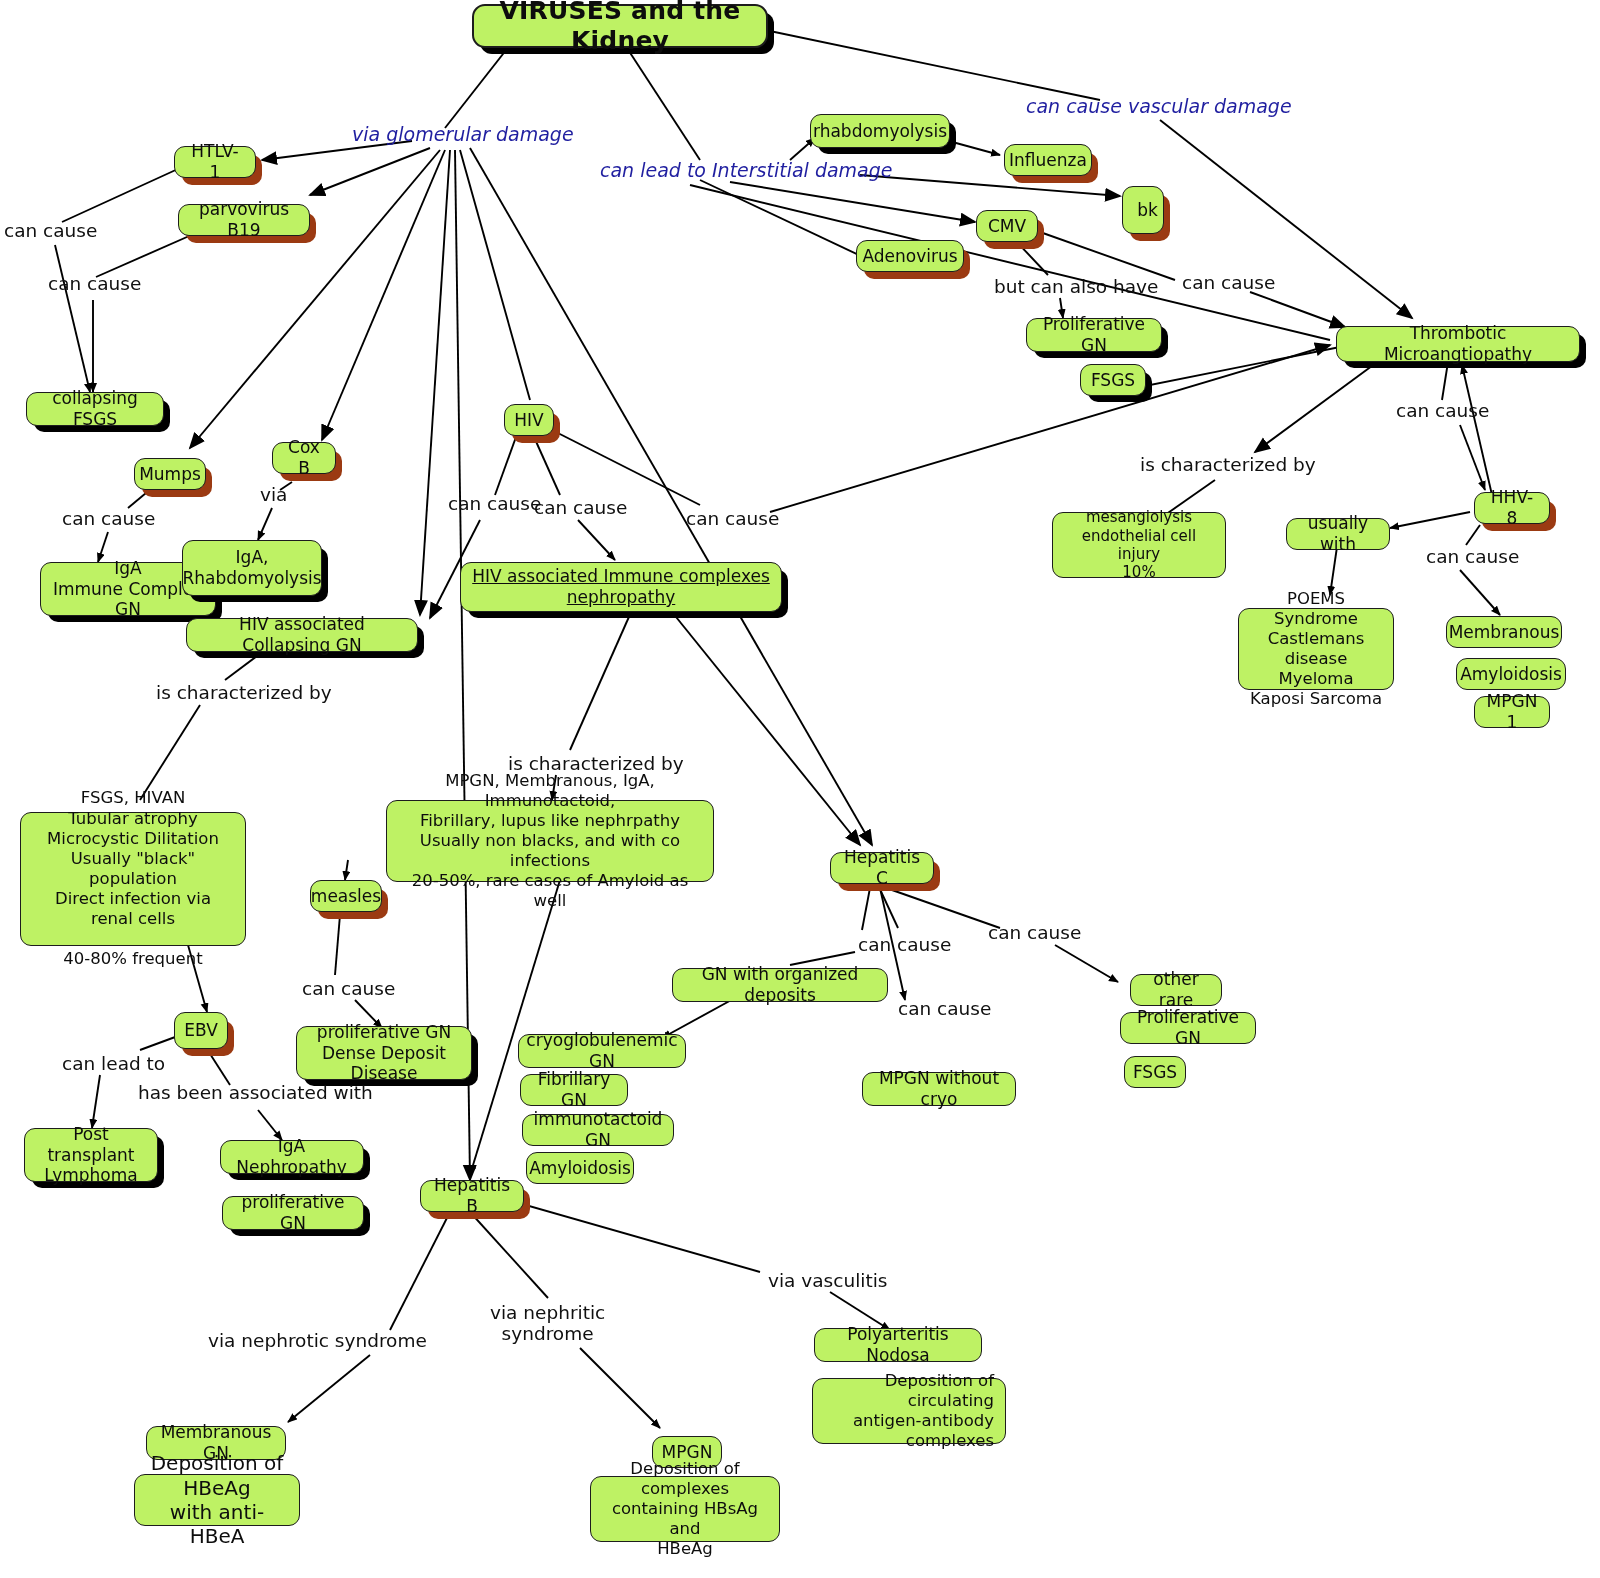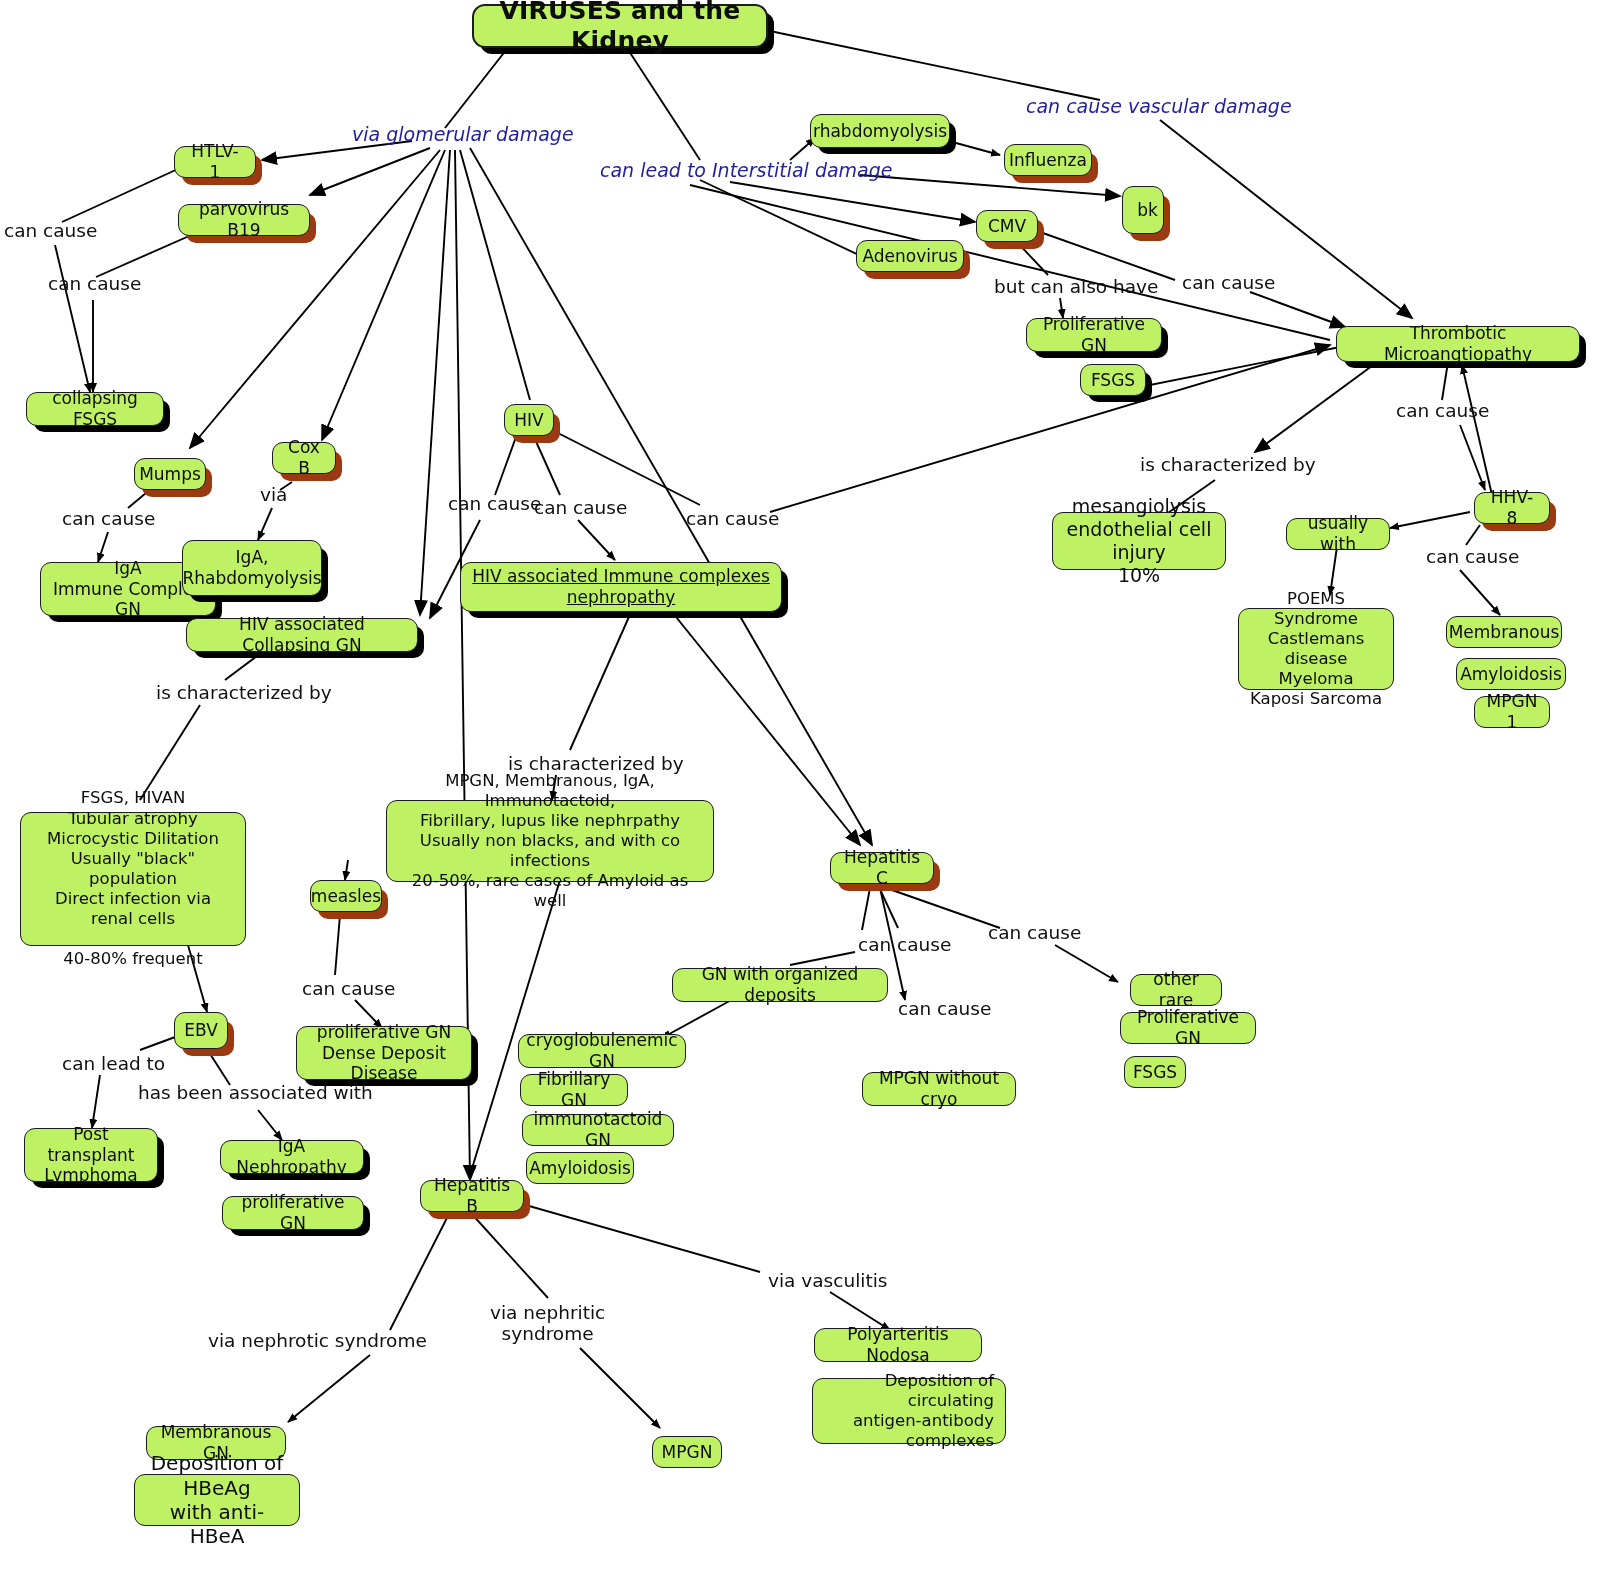--- a/index.html
+++ b/index.html
@@ -232,21 +232,21 @@
   <div class="node sh-orange" style="left:976px;top:210px;width:62px;height:32px;">CMV</div>
 
   <div class="node sh-orange" style="left:856px;top:240px;width:108px;height:32px;">Adenovirus</div>
 
   <div class="node sh-black" style="left:1026px;top:318px;width:136px;height:34px;">Proliferative GN</div>
 
   <div class="node sh-black" style="left:1080px;top:364px;width:66px;height:32px;">FSGS</div>
 
   <div class="node sh-black" style="left:1336px;top:326px;width:244px;height:36px;">Thrombotic Microangtiopathy</div>
 
-  <div class="node sh-none" style="left:1052px;top:512px;width:174px;height:58px;font-size:19px;">mesangiolysis
+  <div class="node sh-none" style="left:1052px;top:512px;width:174px;height:66px;font-size:15px;">mesangiolysis
 endothelial cell injury
 10%</div>
 
   <div class="node sh-none" style="left:1286px;top:518px;width:104px;height:32px;">usually with</div>
 
   <div class="node sh-none" style="left:1238px;top:608px;width:156px;height:82px;font-size:16.5px;">POEMS Syndrome
 Castlemans disease
 Myeloma
 Kaposi Sarcoma</div>
 
@@ -280,20 +280,23 @@
 
   <div class="node sh-orange" style="left:420px;top:1180px;width:104px;height:32px;">Hepatitis B</div>
 
   <div class="node sh-none" style="left:146px;top:1426px;width:140px;height:34px;">Membranous GN</div>
 
   <div class="node sh-none" style="left:134px;top:1474px;width:166px;height:52px;font-size:20px;">Deposition of HBeAg
 with anti-HBeA</div>
 
   <div class="node sh-none" style="left:652px;top:1436px;width:70px;height:32px;">MPGN</div>
 
+  <div class="node sh-none" style="left:590px;top:1476px;width:190px;height:66px;font-size:16.5px;">Deposition of complexes
+containing HBsAg and
+HBeAg</div>
 
   <div class="node sh-none" style="left:814px;top:1328px;width:168px;height:34px;">Polyarteritis Nodosa</div>
 
   <div class="node sh-none" style="left:812px;top:1378px;width:194px;height:66px;font-size:16.5px;text-align:right;">Deposition of circulating
 antigen-antibody
 complexes</div>
 
   <div class="lbl blue" style="left:352px;top:124px;">via glomerular damage</div>
 
   <div class="lbl blue" style="left:600px;top:160px;">can lead to Interstitial damage</div>

